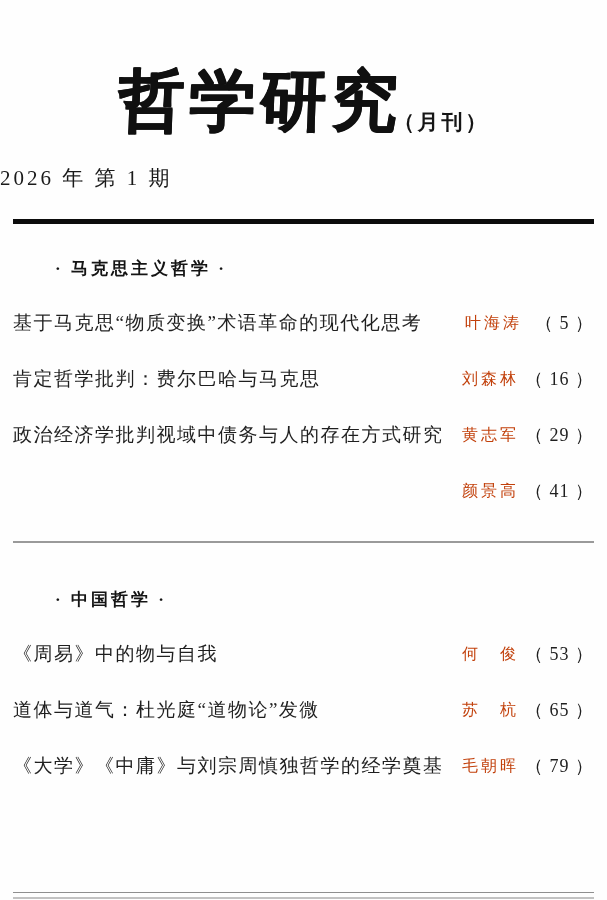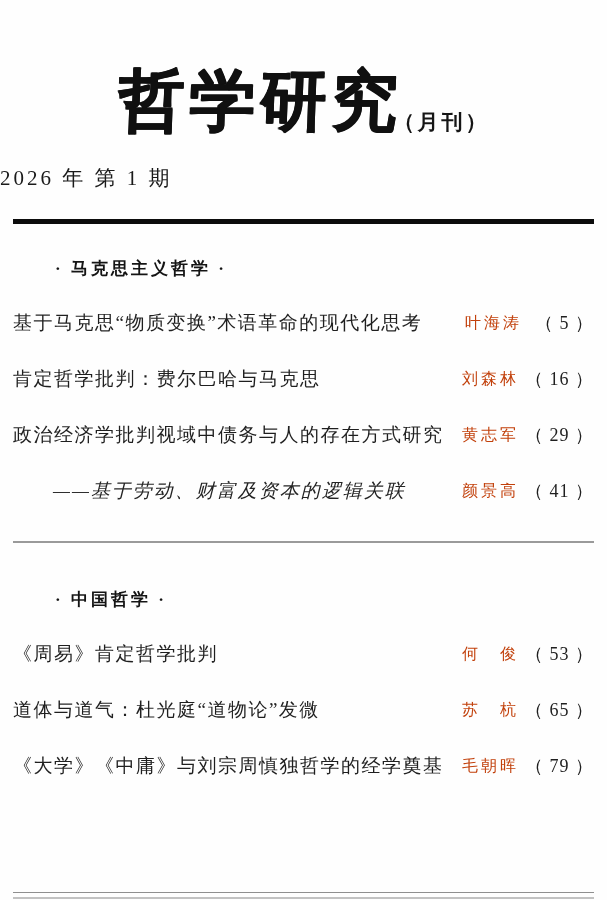--- a/index.html
+++ b/index.html
@@ -147,34 +147,33 @@
 
     <div class="toc-row">
       <span class="toc-title">政治经济学批判视域中债务与人的存在方式研究</span>
       <span class="toc-spacer"></span>
       <span class="toc-author">黄志军</span>
       <span class="toc-page">（ 29 ）</span>
     </div>
 
 
     <div class="toc-row">
-      <span class="toc-title sub">——基于劳动、财富及资本的逻辑关联</span>
       <span class="toc-spacer"></span>
       <span class="toc-author">颜景高</span>
       <span class="toc-page">（ 41 ）</span>
     </div>
   </div>
 
   <div class="mid-rule"></div>
 
   <div class="sec2">
     <div class="section-header">· 中国哲学 ·</div>
 
     <div class="toc-row">
-      <span class="toc-title">《周易》肯定哲学批判</span>
+      <span class="toc-title">《周易》中的物与自我</span>
       <span class="toc-spacer"></span>
       <span class="toc-author">何　俊</span>
       <span class="toc-page">（ 53 ）</span>
     </div>
 
     <div class="toc-row">
       <span class="toc-title">道体与道气：杜光庭“道物论”发微</span>
       <span class="toc-spacer"></span>
       <span class="toc-author">苏　杭</span>
       <span class="toc-page">（ 65 ）</span>

